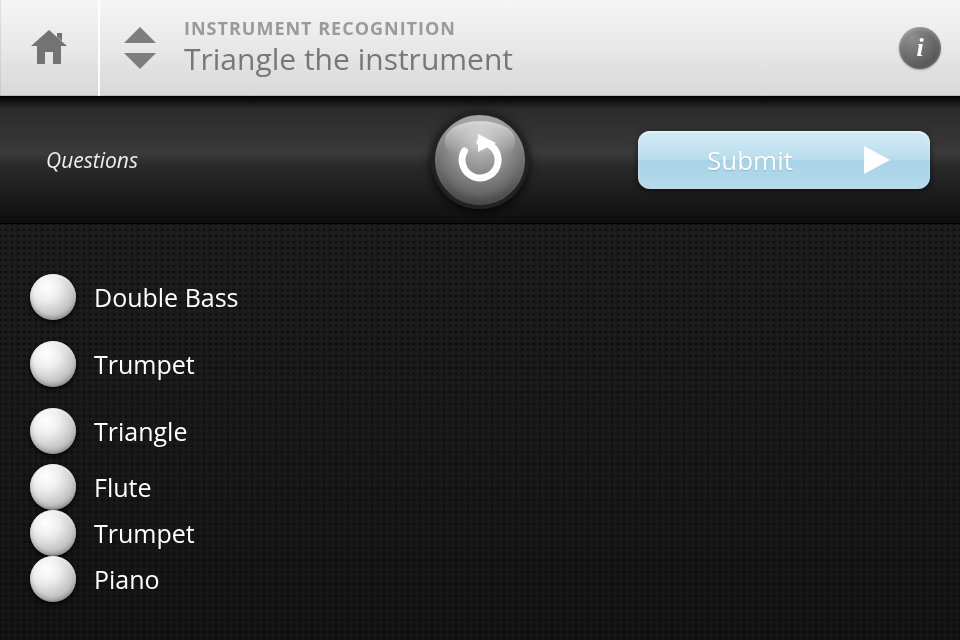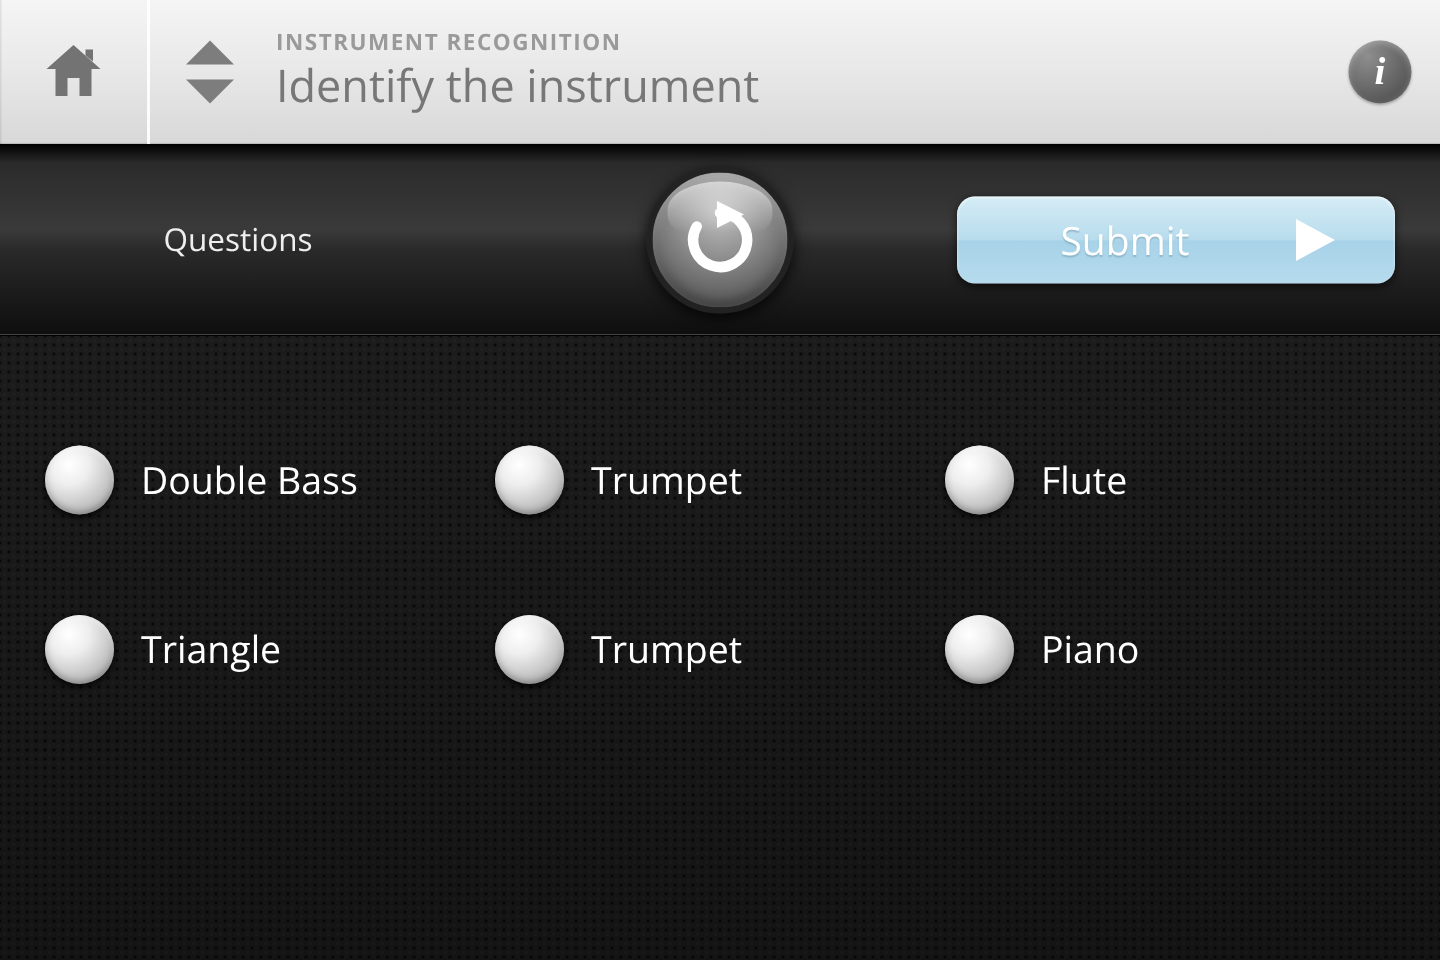--- a/index.html
+++ b/index.html
@@ -28,21 +28,21 @@
     height: 96px;
     display: flex;
     align-items: center;
     justify-content: center;
   }
   .header-titles {
     flex: 1;
     padding-left: 4px;
   }
   .header-sub {
-    font-size: 15px;
+    font-size: 18px;
     font-weight: 700;
     color: #9a9a9a;
     letter-spacing: 1px;
   }
   .header-main {
     font-size: 30px;
     font-weight: 400;
     color: #777;
     margin-top: -2px;
   }
@@ -71,22 +71,23 @@
     background: linear-gradient(to bottom, #000 0%, #2b2b2b 10%, #3a3a3a 45%, #2a2a2a 55%, #0e0e0e 100%);
     display: flex;
     align-items: center;
     position: relative;
     border-bottom: 1px solid #000;
   }
   .status-left {
     display: flex;
     align-items: flex-end;
     gap: 28px;
-    padding-left: 109px;
+    padding-left: 46px;
     width: 400px;
+    font-style: italic;
   }
   .status-label {
     color: #eee;
     font-size: 21px;
   }
   .status-value {
     color: #2bb7e3;
     font-size: 21px;
     font-weight: 500;
   }
@@ -143,21 +144,21 @@
   .options {
     height: 416px;
     background-color: #1a1a1a;
     background-image:
       radial-gradient(rgba(255,255,255,0.015) 1px, transparent 1px),
       radial-gradient(rgba(0,0,0,0.6) 1px, transparent 1px),
       linear-gradient(to bottom, #1c1c1c, #141414);
     background-size: 6px 6px, 6px 6px, 100% 100%;
     background-position: 0 0, 3px 3px, 0 0;
     display: grid;
-    grid-template-columns: 1fr 1fr 1fr;
+    grid-template-columns: 1fr;
     grid-template-rows: repeat(3, 1fr);
     padding: 40px 40px 38px 30px;
     column-gap: 10px;
   }
   .option {
     display: flex;
     align-items: center;
     gap: 18px;
     cursor: pointer;
   }
@@ -185,21 +186,21 @@
     </svg>
   </div>
   <div class="header-sort">
     <svg width="40" height="50" viewBox="0 0 40 50">
       <polygon points="20,4 4,20 36,20" fill="#7d7d7d"></polygon>
       <polygon points="20,46 4,30 36,30" fill="#7d7d7d"></polygon>
     </svg>
   </div>
   <div class="header-titles">
     <div class="header-sub">INSTRUMENT RECOGNITION</div>
-    <div class="header-main">Identify the instrument</div>
+    <div class="header-main">Triangle the instrument</div>
   </div>
   <div class="header-info">
     <div class="info-circle">i</div>
   </div>
 </div>
 
 <div class="statusbar">
   <div class="status-left">
     <span class="status-label">Questions</span>
   </div>
@@ -223,27 +224,27 @@
   <div class="option">
     <div class="radio"></div>
     <span class="option-label">Double Bass</span>
   </div>
   <div class="option">
     <div class="radio"></div>
     <span class="option-label">Trumpet</span>
   </div>
   <div class="option">
     <div class="radio"></div>
+    <span class="option-label">Triangle</span>
+  </div>
+  <div class="option">
+    <div class="radio"></div>
     <span class="option-label">Flute</span>
   </div>
   <div class="option">
     <div class="radio"></div>
-    <span class="option-label">Triangle</span>
-  </div>
-  <div class="option">
-    <div class="radio"></div>
     <span class="option-label">Trumpet</span>
   </div>
   <div class="option">
     <div class="radio"></div>
     <span class="option-label">Piano</span>
   </div>
 </div>
 
 </body></html>

